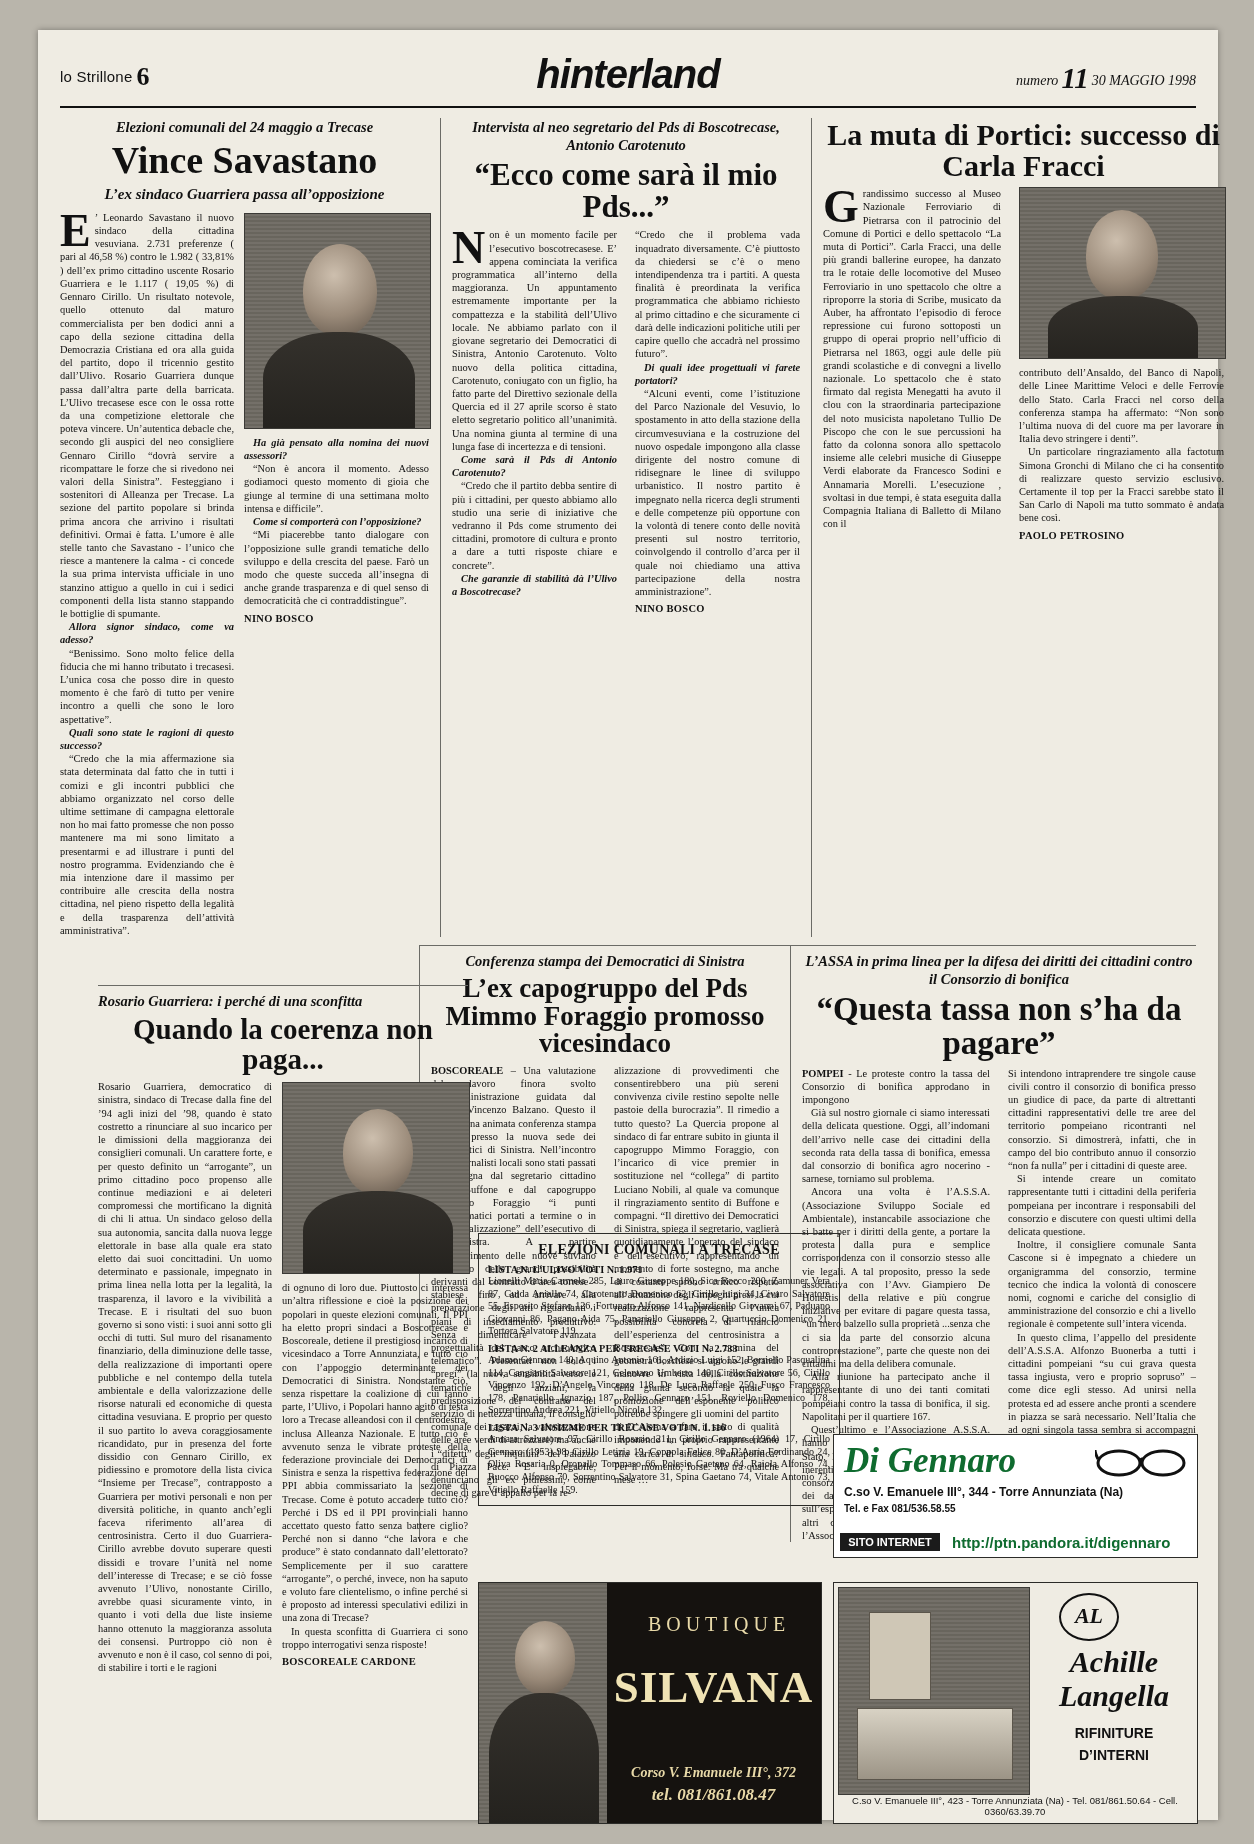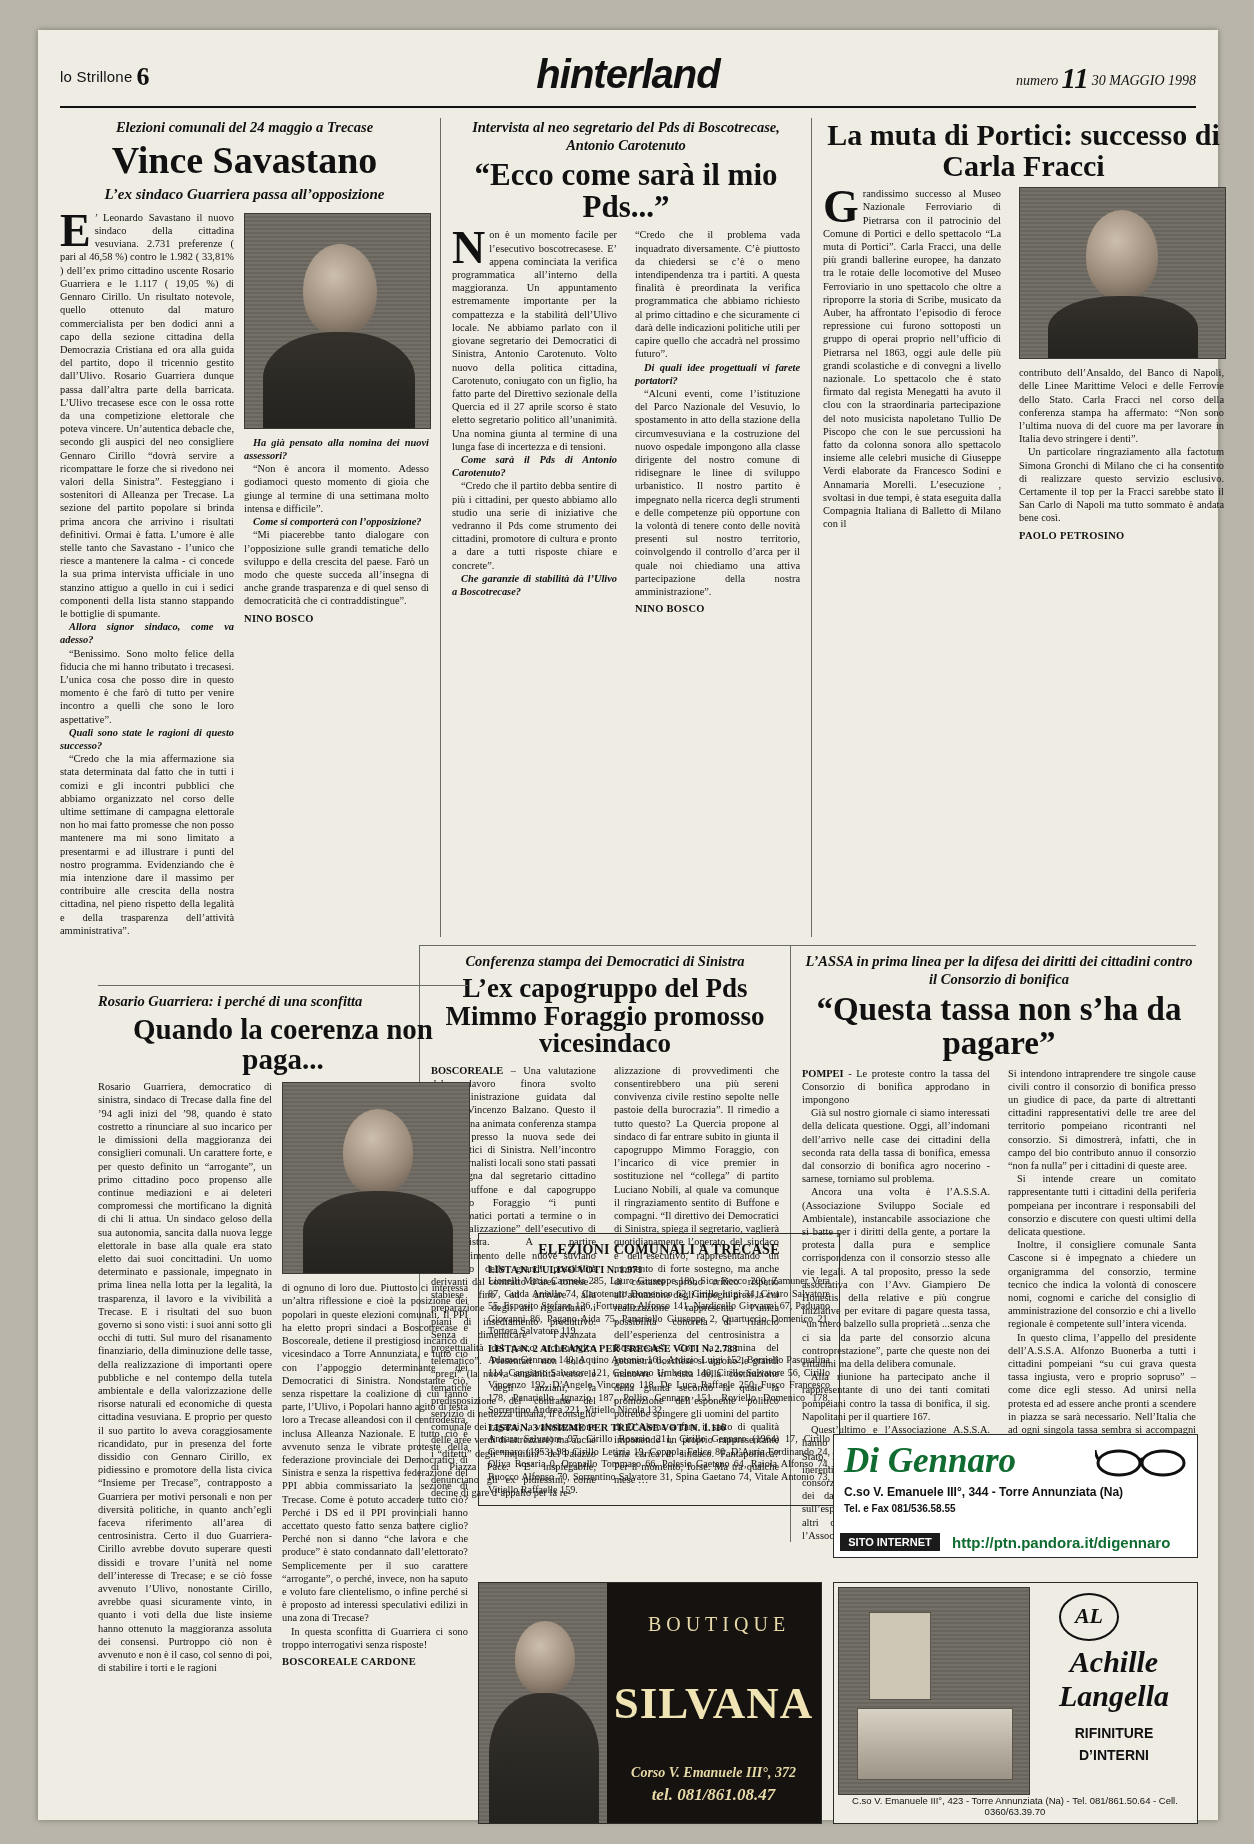--- a/index.html
+++ b/index.html
@@ -278,21 +278,21 @@
     <div class="sito" style="position:absolute;left:6px;bottom:6px;width:100px;padding:3px 0;">SITO INTERNET</div>
     <div style="position:absolute;left:118px;bottom:6px;font-family:'Liberation Sans',sans-serif;font-size:15px;font-weight:bold;color:#0f6b2f;">http://ptn.pandora.it/digennaro</div>
   </div>
 
   <div class="ad" style="position:absolute;left:440px;top:1552px;width:342px;height:240px;background:#15120f;">
     <div class="photo" style="position:absolute;left:0;top:0;width:128px;height:240px;border:0;">
       <div class="face" style="left:36px;top:38px;width:60px;height:74px;"></div>
       <div class="torso" style="left:10px;top:110px;width:110px;height:130px;"></div>
     </div>
     <div style="position:absolute;left:150px;top:30px;width:180px;text-align:center;color:#e8d9a8;font-family:'Liberation Serif',serif;font-size:20px;letter-spacing:5px;">BOUTIQUE</div>
-    <div style="position:absolute;left:132px;top:94px;width:205px;text-align:center;color:#f0e3b4;font-family:'Liberation Serif',serif;font-weight:bold;font-size:45px;letter-spacing:1px;">SILVANA</div>
+    <div style="position:absolute;left:132px;top:78px;width:205px;text-align:center;color:#f0e3b4;font-family:'Liberation Serif',serif;font-weight:bold;font-size:45px;letter-spacing:1px;">SILVANA</div>
     <div style="position:absolute;left:132px;bottom:42px;width:205px;text-align:center;color:#e8d9a8;font-family:'Liberation Serif',serif;font-style:italic;font-weight:bold;font-size:14px;">Corso V. Emanuele III°, 372</div>
     <div style="position:absolute;left:132px;bottom:18px;width:205px;text-align:center;color:#e8d9a8;font-family:'Liberation Serif',serif;font-style:italic;font-weight:bold;font-size:17px;">tel. 081/861.08.47</div>
   </div>
 
   <div class="ad" style="position:absolute;left:795px;top:1552px;width:363px;height:240px;">
     <div class="photo" style="position:absolute;left:4px;top:4px;width:190px;height:206px;">
       <div style="position:absolute;left:18px;top:120px;width:154px;height:70px;background:linear-gradient(#d8d2c4,#9c9486);border:1px solid #5b554b;"></div>
       <div style="position:absolute;left:30px;top:24px;width:60px;height:86px;background:#cfc7b6;border:1px solid #5b554b;"></div>
     </div>
     <div style="position:absolute;left:225px;top:10px;width:56px;height:44px;border:2px solid #111;border-radius:50%;font-family:'Liberation Serif',serif;font-style:italic;font-weight:bold;font-size:22px;text-align:center;line-height:42px;">AL</div>

